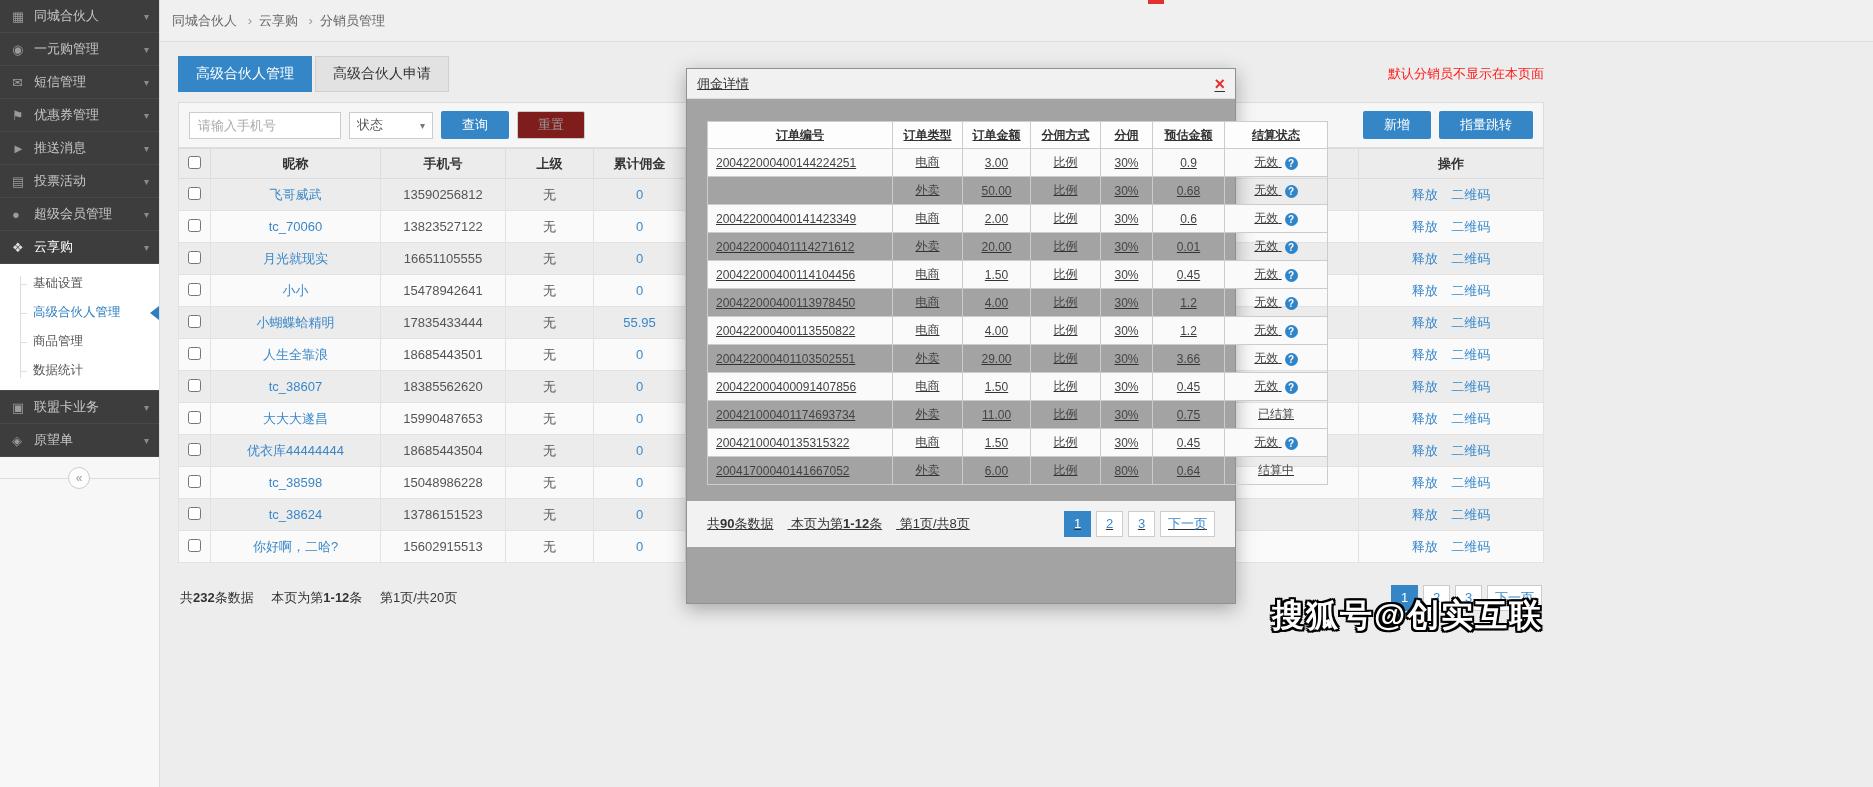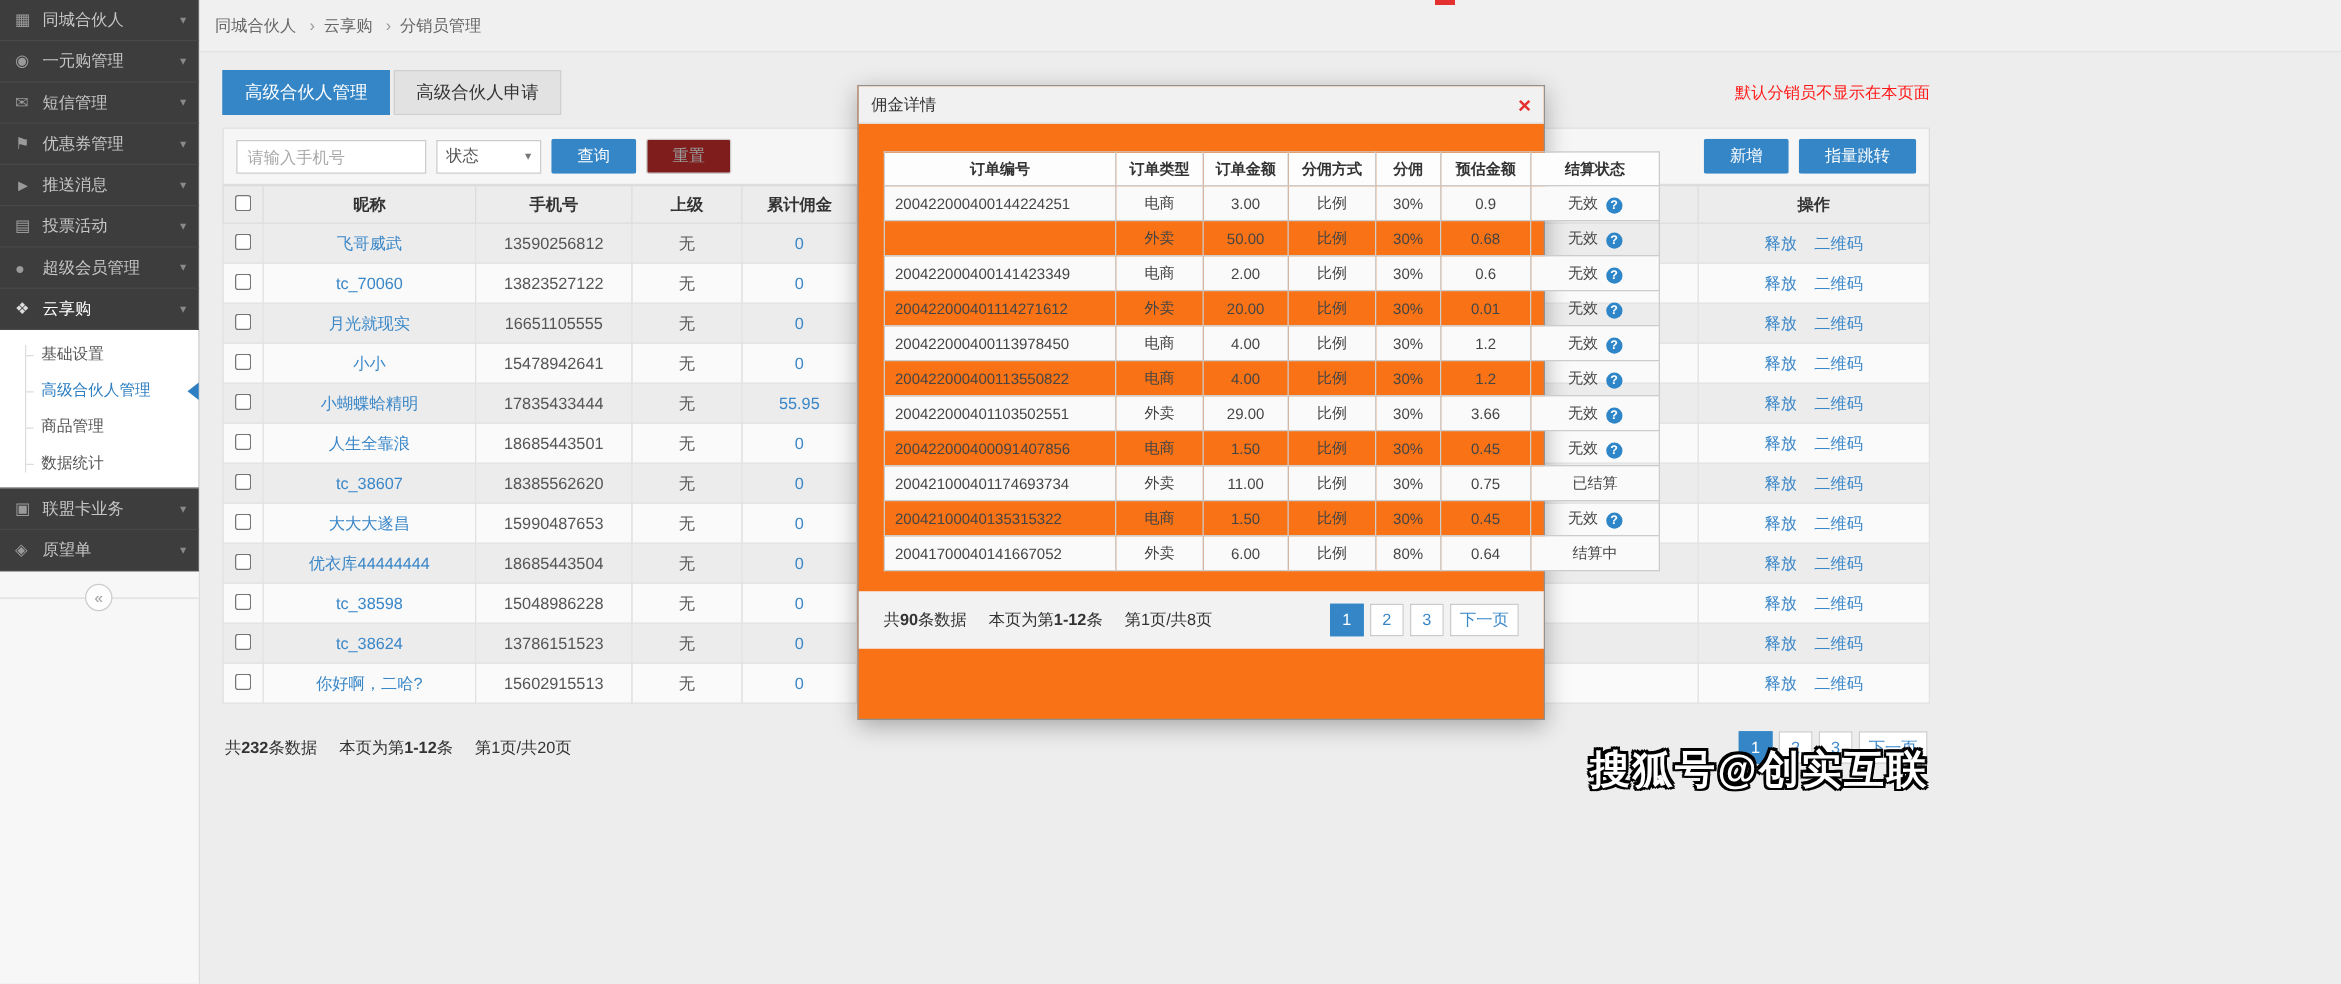--- a/index.html
+++ b/index.html
@@ -62,21 +62,21 @@
   .col-op .link { margin:0 5px; }
 
   .list-footer { display:flex; align-items:center; padding:22px 2px 14px; }
   .seg { margin-right:14px; }
   .seg b { font-weight:bold; }
   .pagination { margin-left:auto; display:flex; gap:5px; }
   .page-btn { min-width:27px; height:26px; line-height:24px; text-align:center; border:1px solid #ccc; background:#fff; color:#3a87c8; cursor:pointer; font-size:13px; padding:0 7px; }
   .page-btn.active { background:#3586c7; color:#fff; border-color:#3586c7; }
 
   
-  .modal { position:absolute; left:686px; top:68px; width:550px; background:#f97316; border:1px solid #919191; box-shadow:0 5px 18px rgba(0,0,0,.3); z-index:50; }
+  .modal { position:absolute; left:686px; top:68px; width:550px; background:#a3a3a3; border:1px solid #919191; box-shadow:0 5px 18px rgba(0,0,0,.3); z-index:50;text-decoration:underline; }
   .modal-header { height:30px; background:#f1f1f1; border-bottom:1px solid #ddd; display:flex; align-items:center; padding:0 10px; color:#333; }
   .modal-close { margin-left:auto; color:#e53030; font-size:18px; font-weight:bold; cursor:pointer; line-height:1; }
   .modal-body { padding:22px 20px 0; }
   .modal-table { width:100%; border-collapse:collapse; font-size:12px; table-layout:fixed; }
   .modal-table th, .modal-table td { border:1px solid #ccc; height:28px; text-align:center; color:#444; padding:0 4px; overflow:hidden; white-space:nowrap; }
   .modal-table th { font-weight:bold; color:#333; background:#fdfdfd; height:27px; }
   .modal-table td.order-cell { text-align:left; padding-left:8px; }
   .modal-table tbody tr:nth-child(odd) { background:#fafafa; }
   .q-icon { display:inline-block; width:13px; height:13px; line-height:13px; border-radius:50%; background:#2e86c8; color:#fff; font-size:10px; font-weight:bold; margin-left:3px; vertical-align:-1px; text-align:center; }
   .modal-footer { margin-top:16px; background:#f2f2f2; padding:10px 20px; display:flex; align-items:center; }
@@ -516,20 +516,32 @@
             <td>20.00</td>
             <td>比例</td>
             <td>30%</td>
             <td>0.01</td>
             <td>
               <span>无效</span>
               <span class="q-icon">?</span>
             </td>
           </tr>
 
+          <tr>
+            <td class="order-cell">200422000400114104456</td>
+            <td>电商</td>
+            <td>1.50</td>
+            <td>比例</td>
+            <td>30%</td>
+            <td>0.45</td>
+            <td>
+              <span>无效</span>
+              <span class="q-icon">?</span>
+            </td>
+          </tr>
 
           <tr>
             <td class="order-cell">200422000400113978450</td>
             <td>电商</td>
             <td>4.00</td>
             <td>比例</td>
             <td>30%</td>
             <td>1.2</td>
             <td>
               <span>无效</span>

